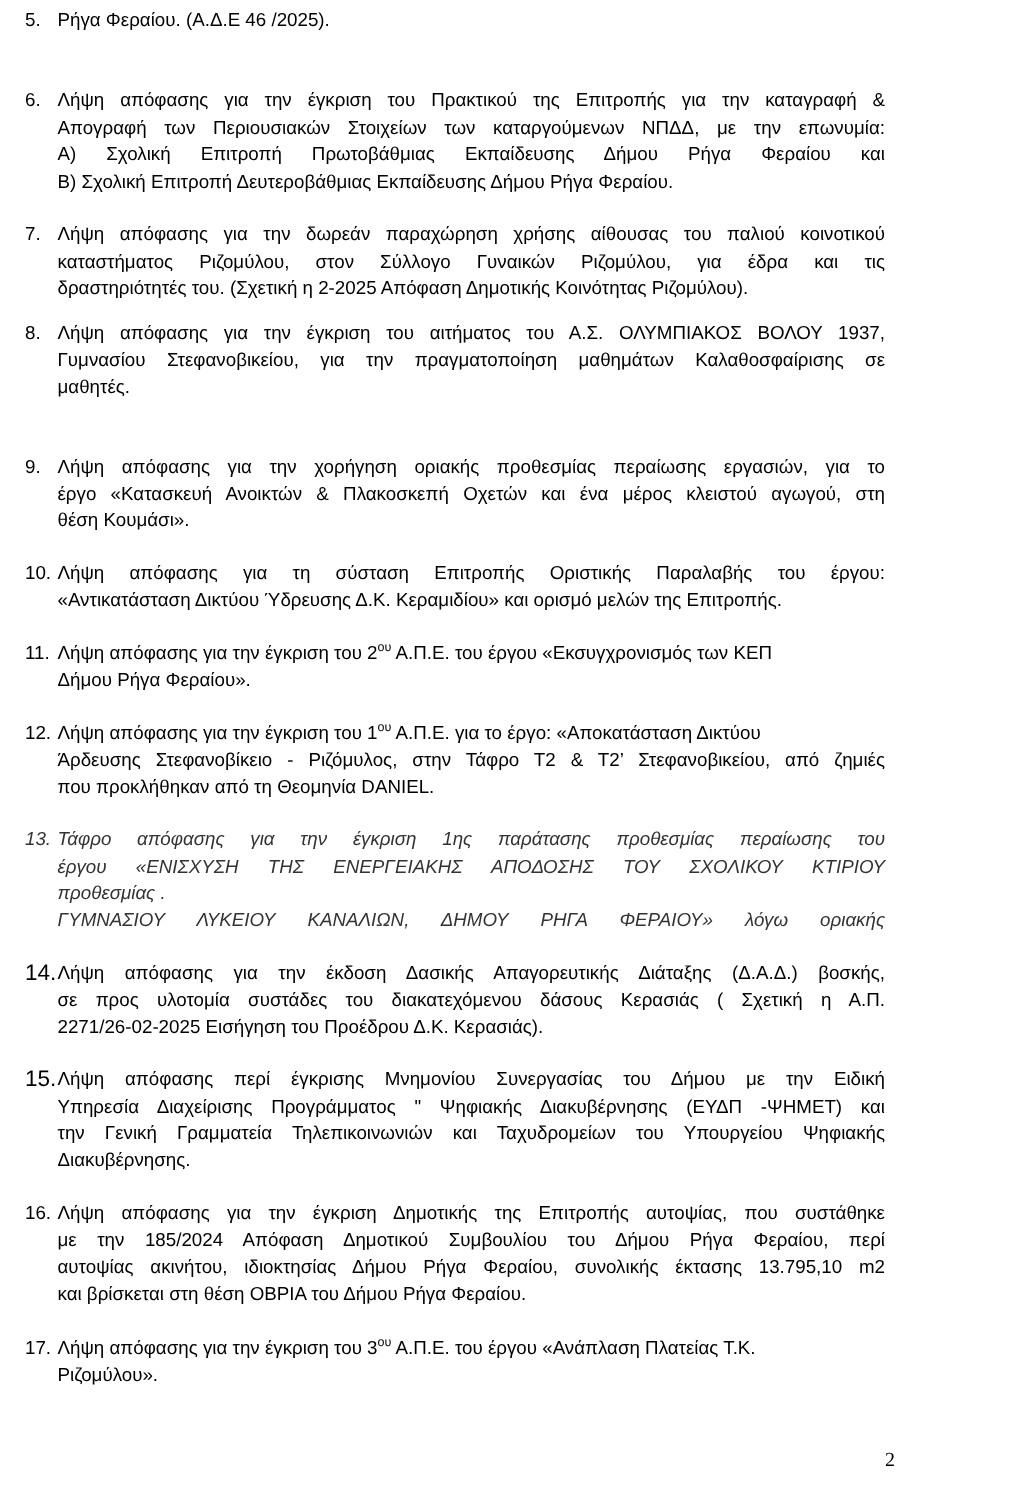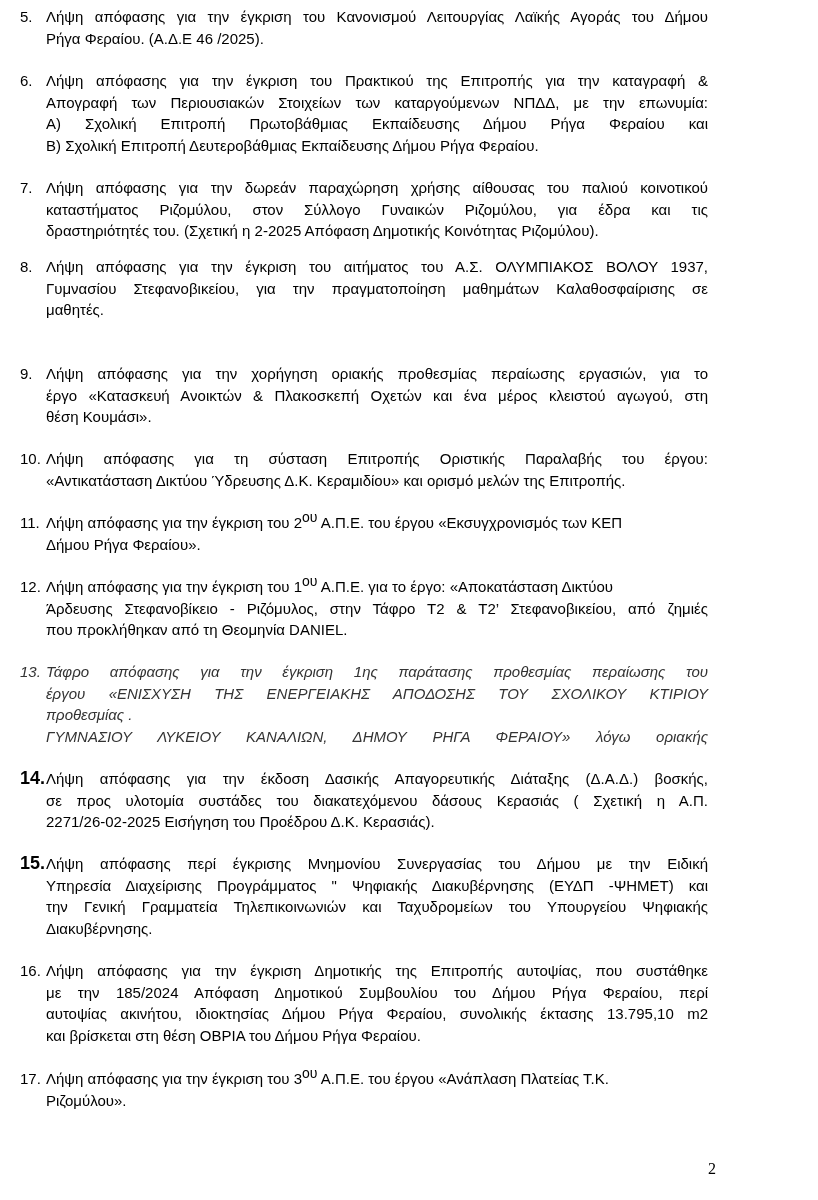--- a/index.html
+++ b/index.html
@@ -1,38 +1,37 @@
 <!DOCTYPE html>
 <html><head>
 <meta charset="utf-8">
 <style>
   html, body { margin: 0; padding: 0; background: #ffffff; }
   body { width: 818px; height: 1200px; position: relative; overflow: hidden;
          font-family: "Liberation Sans", sans-serif; color: #000; }
   .page { position: absolute; left: 0; top: 0; width: 818px; height: 1200px; }
   .item { position: absolute; left: 20px; width: 688px; font-size: 15px; line-height: 21.5px; }
   .item .num { position: absolute; left: 0; top: 0; }
-  .item .num.bold { font-weight: bold; font-size: 18px; }
+  .item .num.bold { font-weight: normal; font-size: 18px; }
   .item .text { padding-left: 26px; text-align: justify; text-align-last: left; }
   .item .line { display: block; }
   .just { text-align: justify; text-align-last: justify; }
   .gray { color: #333; font-style: italic; }
-  sup { font-size: 14px; vertical-align: super; line-height: 0; }
+  sup { font-size: 10px; vertical-align: super; line-height: 0; }
   .page-number { position: absolute; left: 708px; top: 1160px; font-family: "Liberation Serif", serif;
                  font-size: 16px; }
 </style>
 </head>
 <body>
 
 <div class="page">
 
   <div class="item" style="top:6px">
     <span class="num">5.</span>
     <div class="text">
-      <span class="line just">Λήψη απόφασης για την έγκριση του Κανονισμού Λειτουργίας  Λαϊκής Αγοράς του Δήμου</span>
       <span class="line">Ρήγα Φεραίου. (Α.Δ.Ε 46 /2025).</span>
     </div>
   </div>
 
   <div class="item" style="top:70px">
     <span class="num">6.</span>
     <div class="text">
       <span class="line just">Λήψη απόφασης για την έγκριση του Πρακτικού της Επιτροπής για την καταγραφή &amp;</span>
       <span class="line just">Απογραφή των Περιουσιακών Στοιχείων των καταργούμενων ΝΠΔΔ,  με την επωνυμία:</span>
       <span class="line just">Α)  Σχολική  Επιτροπή  Πρωτοβάθμιας  Εκπαίδευσης  Δήμου  Ρήγα  Φεραίου        και</span>

